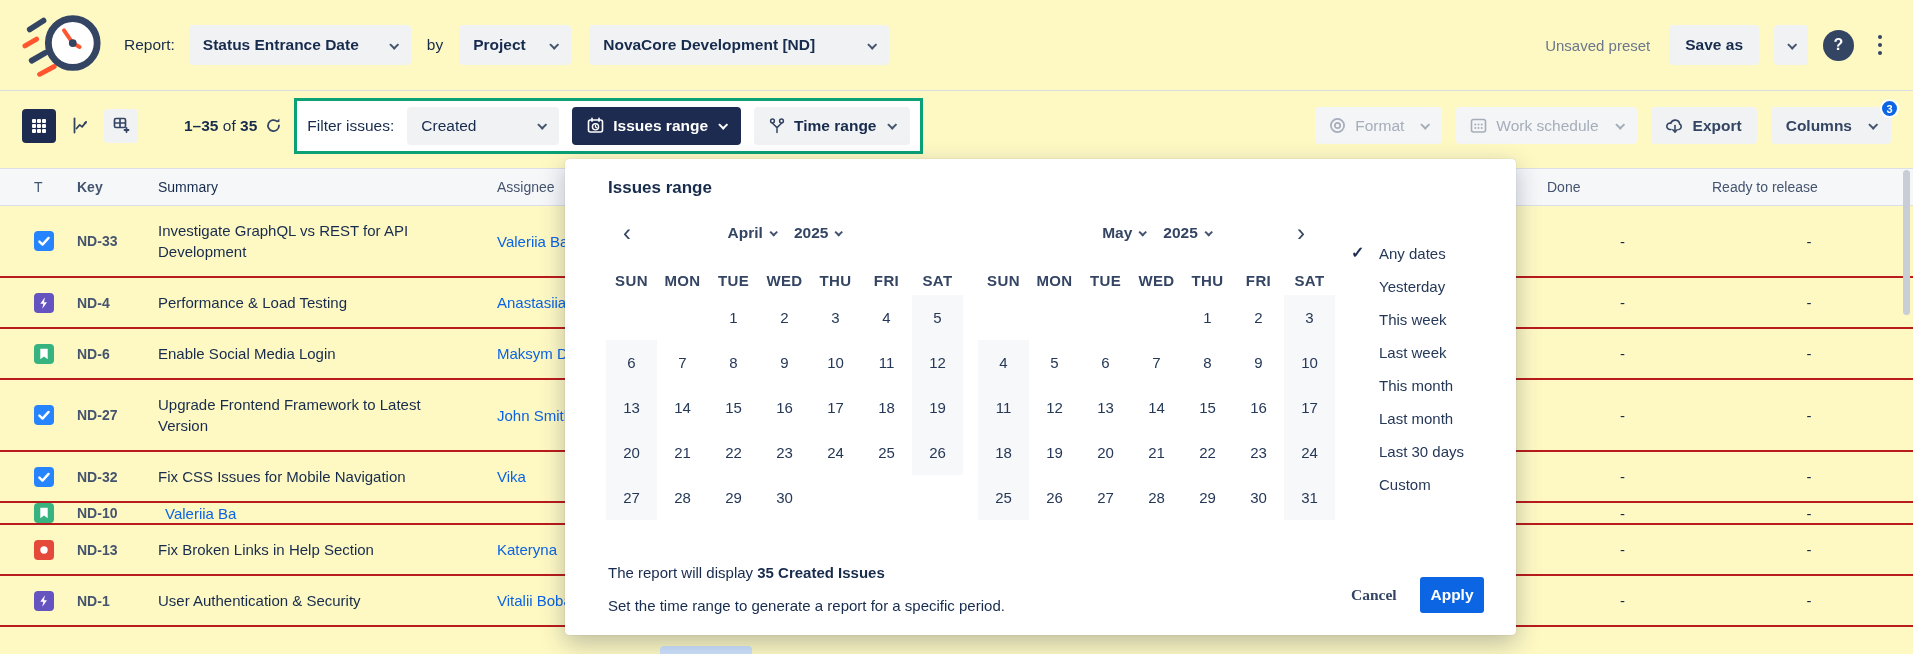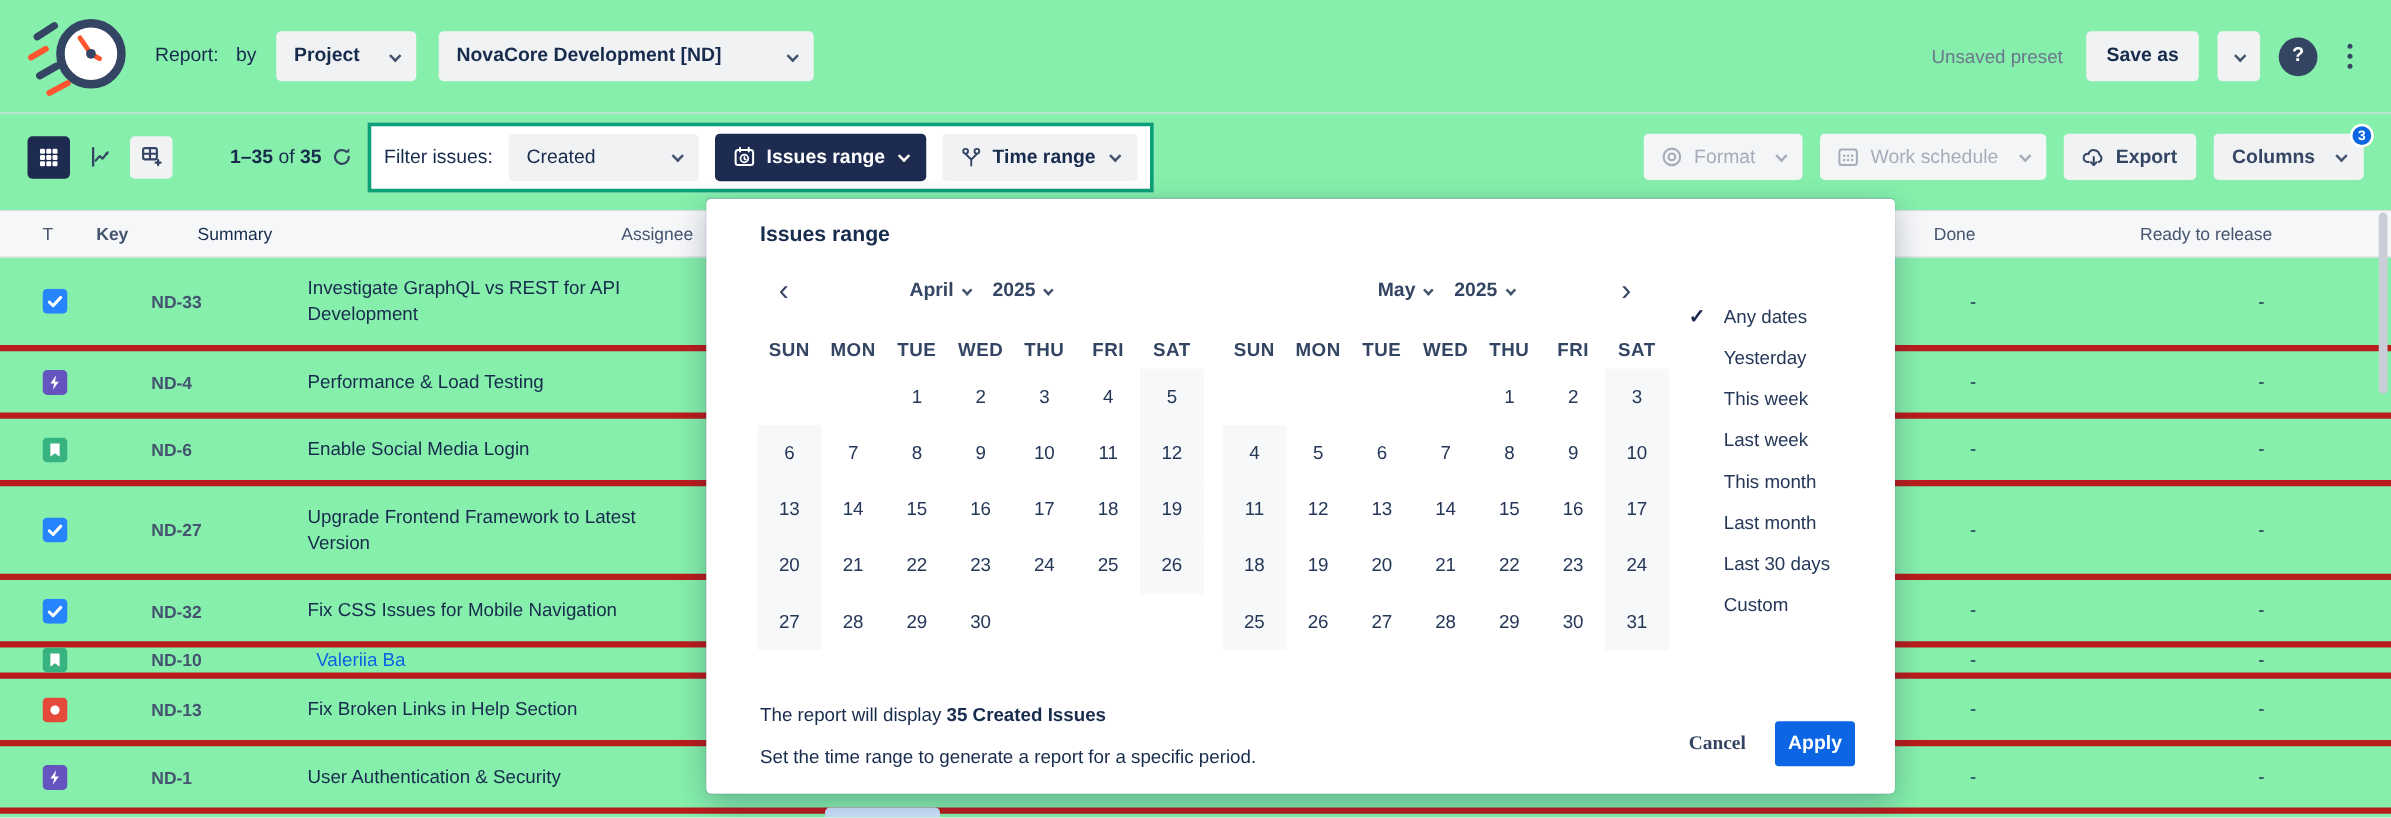--- a/index.html
+++ b/index.html
@@ -1,18 +1,18 @@
 <!DOCTYPE html>
 <html><head>
 <meta charset="utf-8">
 <style>
   * { margin:0; padding:0; box-sizing:border-box; }
   html,body { background:#fff; }
   body { font-family:"Liberation Sans", sans-serif; color:#172B4D; }
-  .app { position:relative; width:1913px; height:654px; background:#86efac; overflow:hidden; }
+  .app { position:relative; width:1913px; height:654px; background:#fef9c3; overflow:hidden; }
 
   
   .header { position:absolute; top:0; left:0; right:0; height:90px; display:flex; align-items:center; padding:0 22px; }
   .logo { width:82px; height:82px; flex:0 0 auto; margin-right:20px; }
   .hdr-label { font-size:15.5px; color:#172B4D; margin-right:14px; }
   .dd { background:#F1F2F4; border-radius:4px; height:40px; display:flex; align-items:center; justify-content:space-between; padding:0 14px; font-size:15.5px; font-weight:600; color:#172B4D; cursor:pointer; }
   .dd-report { width:222px; margin-right:16px; }
   .dd-group  { width:112px; margin:0 18px 0 16px; }
   .dd-project{ width:300px; }
   .chev { display:inline-block; width:7px; height:7px; border-right:2px solid #44546F; border-bottom:2px solid #44546F; transform:rotate(45deg) translateY(-1px); margin-left:8px; }
@@ -41,21 +41,21 @@
   .btn-range { background:#F1F2F4; color:#172B4D; border:none; border-radius:4px; height:38px; padding:0 15px; font-family:inherit; font-size:15.5px; font-weight:600; display:flex; align-items:center; gap:9px; cursor:pointer; }
   .tb-right { margin-left:auto; display:flex; align-items:center; gap:14px; }
   .btn-disabled { background:#F4F5F7; color:#A6ADBA; border:none; border-radius:4px; height:37px; padding:0 14px; font-family:inherit; font-size:15.5px; font-weight:500; display:flex; align-items:center; gap:9px; cursor:default; }
   .btn-tool { background:#F1F2F4; color:#344563; border:none; border-radius:4px; height:37px; padding:0 15px; font-family:inherit; font-size:15.5px; font-weight:600; display:flex; align-items:center; gap:9px; cursor:pointer; }
   .btn-columns { position:relative; }
   .badge { position:absolute; top:-8px; right:-8px; width:19px; height:19px; border-radius:50%; background:#0C66E4; border:2px solid #fff; color:#fff; font-size:11px; font-weight:700; display:flex; align-items:center; justify-content:center; }
 
   
   .table { position:absolute; top:168px; left:0; right:0; }
   .thead { height:38px; background:#F6F7F9; border-top:1px solid #DCE0E6; border-bottom:1px solid #DCE0E6; display:flex; align-items:center; font-size:14px; font-weight:500; color:#44546F; }
-  .trow { display:flex; align-items:center; border-bottom:5px solid #b91c1c; font-size:15px;gap:44px; }
+  .trow { display:flex; align-items:center; border-bottom:2px solid #b91c1c; font-size:15px; }
   .c-type { width:77px; padding-left:34px; flex:0 0 auto; display:flex; align-items:center; }
   .c-key { width:81px; flex:0 0 auto; font-weight:600; font-size:14px; color:#44546F; }
   .c-summary { width:332px; flex:0 0 auto; padding:14px 16px 14px 0; line-height:21px; color:#172B4D; }
   .c-assignee { flex:1 1 auto; padding-left:7px; color:#0B63E5; white-space:nowrap; overflow:hidden; }
   .c-done { width:165px; flex:0 0 auto; }
   .c-ready { width:208px; flex:0 0 auto; }
   .thead .c-done, .thead .c-ready { padding-left:7px; }
   .trow .c-done, .trow .c-ready { text-align:center; color:#172B4D; }
   .ticon { width:20px; height:20px; display:inline-block; }
   .ticon svg { width:20px; height:20px; display:block; }
@@ -101,20 +101,24 @@
       <line x1="8" y1="26" x2="22" y2="17" stroke="#344563" stroke-width="6" stroke-linecap="round"></line>
       <line x1="3" y1="43" x2="15" y2="36" stroke="#FF5630" stroke-width="5" stroke-linecap="round"></line>
       <line x1="10" y1="58" x2="24" y2="50" stroke="#344563" stroke-width="6" stroke-linecap="round"></line>
       <line x1="18" y1="72" x2="33" y2="64" stroke="#FF5630" stroke-width="5" stroke-linecap="round"></line>
       <circle cx="52" cy="40" r="25" fill="#fff" stroke="#344563" stroke-width="7"></circle>
       <line x1="52" y1="40" x2="43" y2="27" stroke="#FF5630" stroke-width="4" stroke-linecap="round"></line>
       <line x1="52" y1="40" x2="59" y2="44" stroke="#FF5630" stroke-width="4" stroke-linecap="round"></line>
       <circle cx="52" cy="40" r="4" fill="#344563"></circle>
     </svg>
     <span class="hdr-label">Report:</span>
+    <div class="dd dd-report">
+      <span>Status Entrance Date</span>
+      <i class="chev"></i>
+    </div>
     <span class="hdr-label" style="margin-right:0;">by</span>
     <div class="dd dd-group">
       <span>Project</span>
       <i class="chev"></i>
     </div>
     <div class="dd dd-project">
       <span>NovaCore Development [ND]</span>
       <i class="chev"></i>
     </div>
     <div class="hdr-right">

